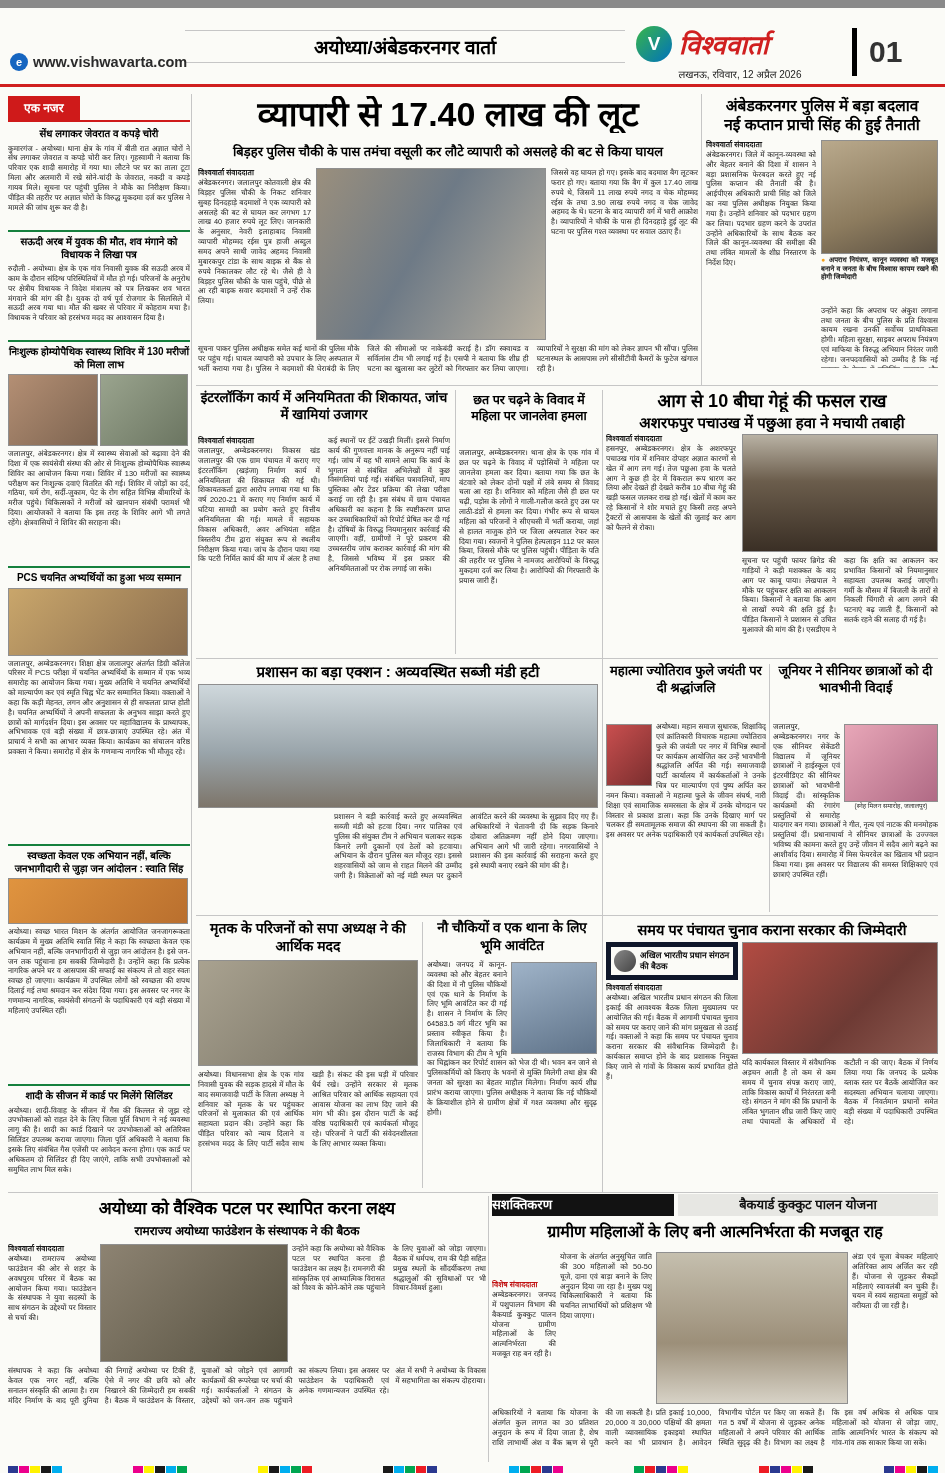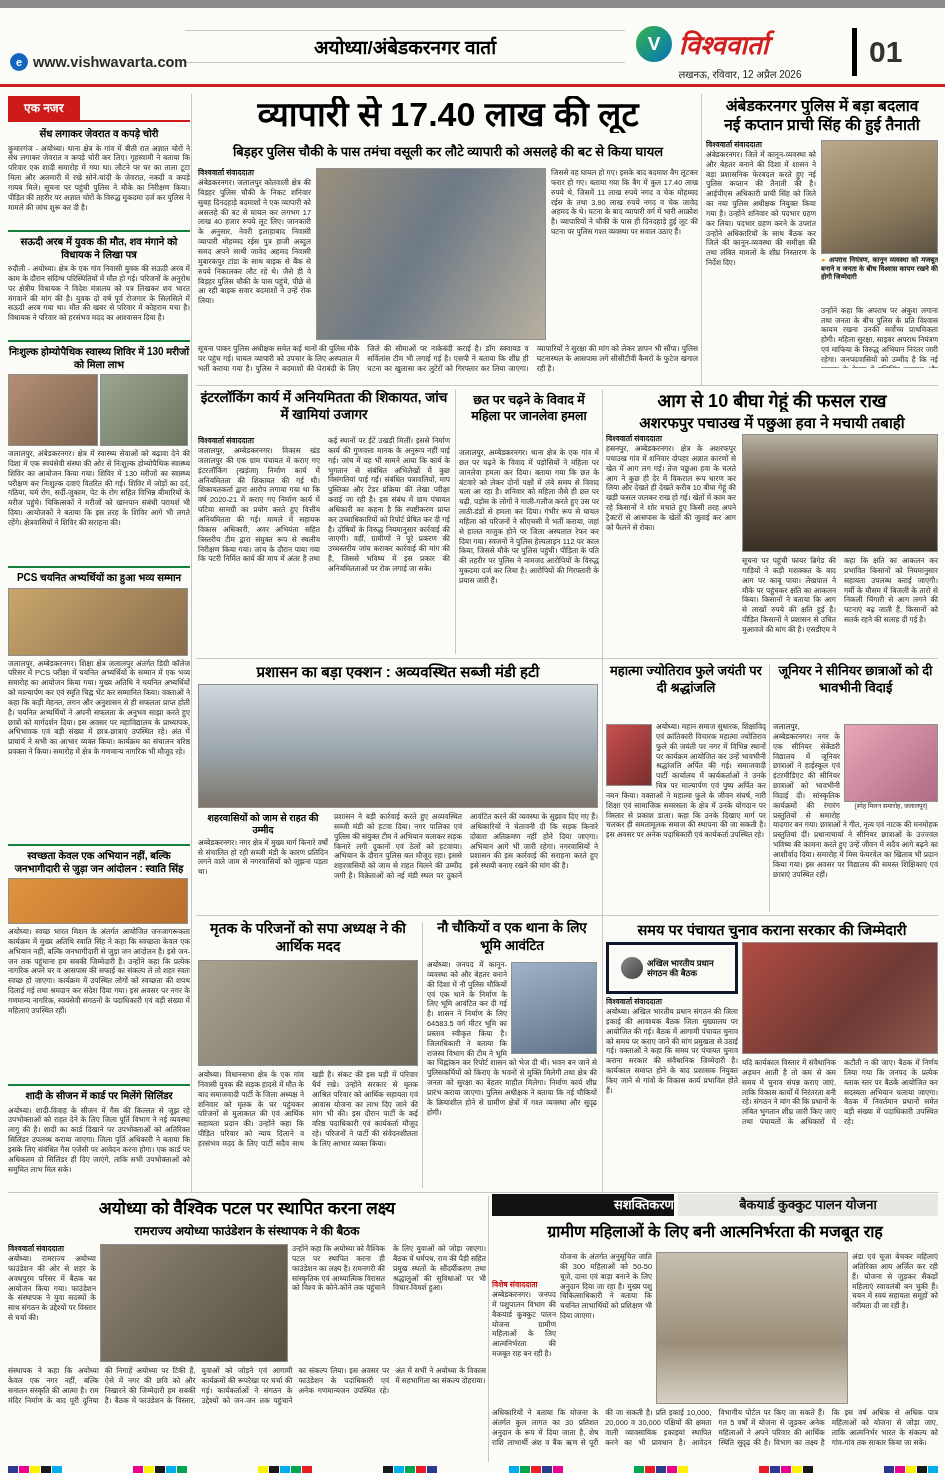--- a/index.html
+++ b/index.html
@@ -21,23 +21,23 @@
   .cols4{column-count:4;column-gap:7px}
   .cols5{column-count:5;column-gap:6px}
   .cap{font-size:6.8px;font-weight:bold;line-height:1.3;color:#222;text-align:justify}
   .lc-art{border-bottom:2px solid #15803d}
   .en-head{border-bottom:2px solid #cf1a1a}
   .en-badge{display:inline-block;background:#cf1a1a;color:#fff;font-weight:bold;font-size:12px;padding:3px 16px 4px}
   .circle{border-radius:50%;display:flex;align-items:center;justify-content:center;color:#fff;font-weight:bold}
   #print-bar{display:flex;justify-content:space-between;align-items:center}
   .pm-group{display:flex;gap:1px}
   .pm-sq{width:10px;height:10px}
-  .banner-black{background:#121212;color:#fff;font-weight:bold;font-size:13px;text-align:right;line-height:22px}
+  .banner-black{background:#121212;color:#fff;font-weight:bold;font-size:13px;text-align:left;line-height:22px}
   .banner-gray{background:#e7e7e3;color:#111;font-weight:bold;font-size:13px;text-align:center;line-height:22px}
-  .orgbox{border:3px solid #0f172a;display:flex;align-items:flex-end;gap:4px;padding:12px}
+  .orgbox{border:5px solid #0f172a;display:flex;align-items:center;gap:4px;padding:3px}
 </style>
 </head>
 <body>
 
 <div class="page">
 
   <div class="abs hrz" style="left:185px;top:22px;width:440px"></div>
   <div class="abs hc" style="left:185px;top:26px;width:440px;font-size:19px">अयोध्या/अंबेडकरनगर वार्ता</div>
   <div class="abs hrz" style="left:185px;top:54px;width:440px"></div>
 
@@ -154,26 +154,20 @@
   <div class="abs hc" style="left:606px;top:404px;width:332px;font-size:15px">अशरफपुर पचाउख में पछुआ हवा ने मचायी तबाही</div>
   <div class="abs bt" style="left:606px;top:426px;width:130px;height:222px">
     <span class="ag">विश्ववार्ता संवाददाता</span>
     <p><b class="pl">हसनपुर, अम्बेडकरनगर।</b> <span>क्षेत्र के अशरफपुर पचाउख गांव में शनिवार दोपहर अज्ञात कारणों से खेत में आग लग गई। तेज पछुआ हवा के चलते आग ने कुछ ही देर में विकराल रूप धारण कर लिया और देखते ही देखते करीब 10 बीघा गेहूं की खड़ी फसल जलकर राख हो गई। खेतों में काम कर रहे किसानों ने शोर मचाते हुए किसी तरह अपने ट्रैक्टरों से आसपास के खेतों की जुताई कर आग को फैलने से रोका।</span></p>
   </div>
   <div class="abs photo" style="left:742px;top:426px;width:196px;height:118px;background:linear-gradient(180deg,#b9b2a4 0%,#6b5d4c 40%,#3a2f25 100%)"></div>
   <div class="abs bt cols2" style="left:742px;top:548px;width:196px;height:100px">सूचना पर पहुंची फायर ब्रिगेड की गाड़ियों ने कड़ी मशक्कत के बाद आग पर काबू पाया। लेखपाल ने मौके पर पहुंचकर क्षति का आकलन किया। किसानों ने बताया कि आग से लाखों रुपये की क्षति हुई है। पीड़ित किसानों ने प्रशासन से उचित मुआवजे की मांग की है। एसडीएम ने कहा कि क्षति का आकलन कर प्रभावित किसानों को नियमानुसार सहायता उपलब्ध कराई जाएगी। गर्मी के मौसम में बिजली के तारों से निकली चिंगारी से आग लगने की घटनाएं बढ़ जाती हैं, किसानों को सतर्क रहने की सलाह दी गई है।</div>
 
   <div class="abs hc" style="left:198px;top:653px;width:400px;font-size:15px">प्रशासन का बड़ा एक्शन : अव्यवस्थित सब्जी मंडी हटी</div>
   <div class="abs photo" style="left:198px;top:676px;width:400px;height:124px;background:linear-gradient(180deg,#cfd8dc 0%,#9aa5ab 55%,#7d756a 100%)"></div>
-  <div class="abs" style="left:198px;top:804px;width:130px;height:100px;overflow:hidden">
-    <div class="hc" style="font-size:9.5px;line-height:1.25">शहरवासियों को जाम से राहत की उम्मीद</div>
-    <div class="bt" style="margin-top:2px;height:72px">
-      <p><b class="pl">अम्बेडकरनगर।</b> <span>नगर क्षेत्र में मुख्य मार्ग किनारे वर्षों से संचालित हो रही सब्जी मंडी के कारण प्रतिदिन लगने वाले जाम से नगरवासियों को जूझना पड़ता था।</span></p>
-    </div>
-  </div>
   <div class="abs bt cols2" style="left:334px;top:804px;width:264px;height:100px">प्रशासन ने बड़ी कार्रवाई करते हुए अव्यवस्थित सब्जी मंडी को हटवा दिया। नगर पालिका एवं पुलिस की संयुक्त टीम ने अभियान चलाकर सड़क किनारे लगी दुकानों एवं ठेलों को हटवाया। अभियान के दौरान पुलिस बल मौजूद रहा। इससे शहरवासियों को जाम से राहत मिलने की उम्मीद जगी है। विक्रेताओं को नई मंडी स्थल पर दुकानें आवंटित करने की व्यवस्था के सुझाव दिए गए हैं। अधिकारियों ने चेतावनी दी कि सड़क किनारे दोबारा अतिक्रमण नहीं होने दिया जाएगा। अभियान आगे भी जारी रहेगा। नगरवासियों ने प्रशासन की इस कार्रवाई की सराहना करते हुए इसे स्थायी बनाए रखने की मांग की है।</div>
 
   <div class="abs hc" style="left:606px;top:655px;width:160px;font-size:13px;line-height:1.3">महात्मा ज्योतिराव फुले जयंती पर दी श्रद्धांजलि</div>
   <div class="abs bt" style="left:606px;top:714px;width:160px;height:190px">
     <span class="photo" style="float:left;width:46px;height:62px;margin:2px 4px 2px 0;background:linear-gradient(135deg,#c94f4f,#7a2e2e);display:block"></span>
     <p><b class="pl">अयोध्या।</b> <span>महान समाज सुधारक, शिक्षाविद् एवं क्रांतिकारी विचारक महात्मा ज्योतिराव फुले की जयंती पर नगर में विभिन्न स्थानों पर कार्यक्रम आयोजित कर उन्हें भावभीनी श्रद्धांजलि अर्पित की गई। समाजवादी पार्टी कार्यालय में कार्यकर्ताओं ने उनके चित्र पर माल्यार्पण एवं पुष्प अर्पित कर नमन किया। वक्ताओं ने महात्मा फुले के जीवन संघर्ष, नारी शिक्षा एवं सामाजिक समरसता के क्षेत्र में उनके योगदान पर विस्तार से प्रकाश डाला। कहा कि उनके दिखाए मार्ग पर चलकर ही समतामूलक समाज की स्थापना की जा सकती है। इस अवसर पर अनेक पदाधिकारी एवं कार्यकर्ता उपस्थित रहे।</span></p>
   </div>
 
   <div class="abs hc" style="left:773px;top:655px;width:165px;font-size:13px;line-height:1.3">जूनियर ने सीनियर छात्राओं को दी भावभीनी विदाई</div>
   <div class="abs bt" style="left:773px;top:714px;width:165px;height:190px">

